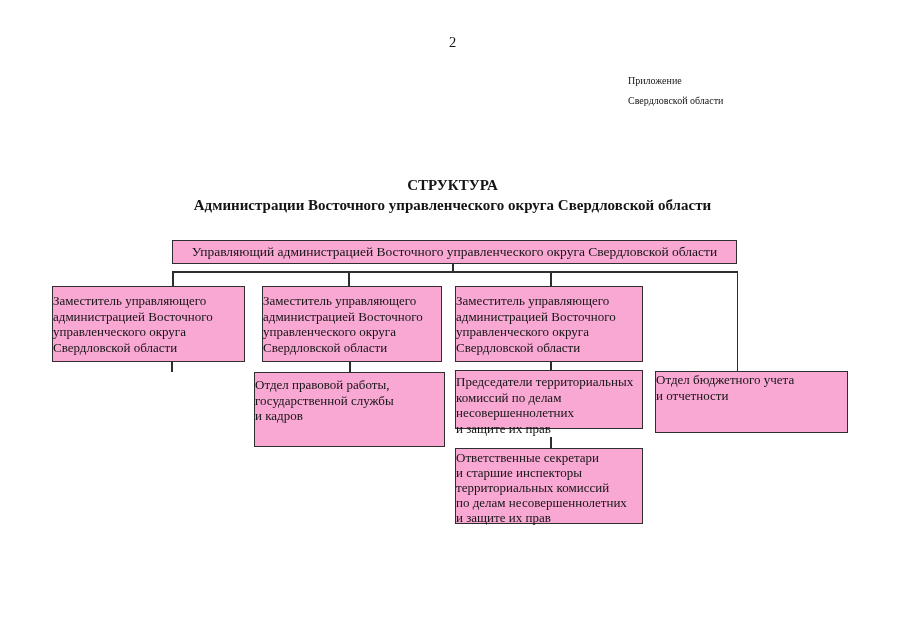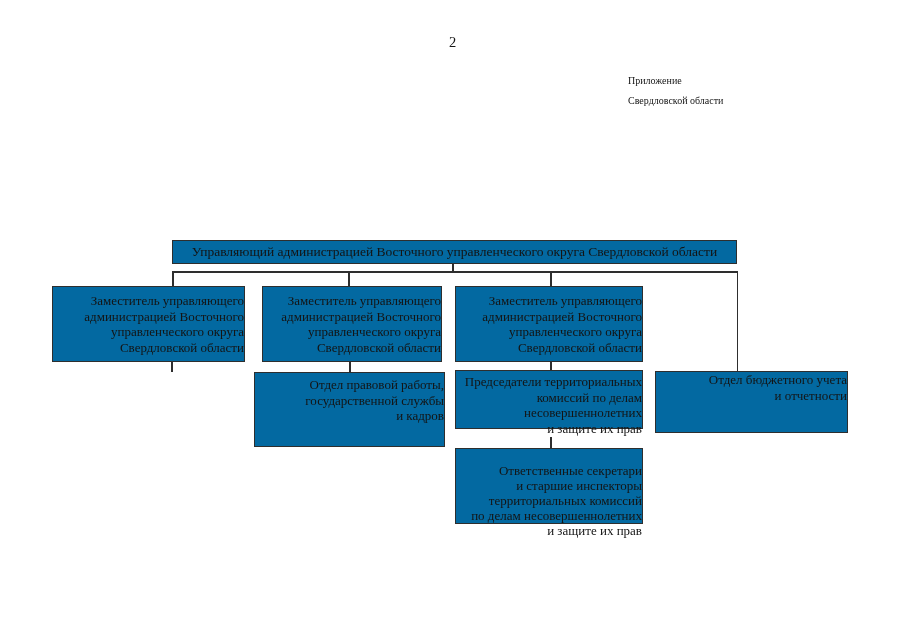--- a/index.html
+++ b/index.html
@@ -30,56 +30,60 @@
   .fill-date{min-width:82px;padding:0 12px;margin-left:3px;margin-right:7px;}
   .fill-no{min-width:52px;padding:0 10px 0 12px;margin-left:3px;padding-right:28px;text-align:left;}
   .doc-title{
     position:absolute;top:175px;left:0;width:905px;
     text-align:center;font-weight:bold;font-size:15px;line-height:20px;
   }
   
   .obox{
     position:absolute;
     border:1.5px solid #2e2e2e;
-    background:#0369a1;
+    background:#f9a8d4;
     box-sizing:border-box;
     font-size:13px;line-height:15.5px;
-    text-align:right;
+    text-align:left;
     white-space:pre-line;
   }
   .obox-head{
     left:172px;top:240px;width:565px;height:24px;
     display:flex;align-items:center;justify-content:center;
     white-space:nowrap;font-size:13.5px;
   }
   .obox-dep{top:286px;height:76px;padding-top:6px;}
   .obox-dep1{left:52px;width:193px;}
   .obox-dep2{left:262px;width:180px;}
   .obox-dep3{left:455px;width:188px;}
   .obox-social{left:53px;top:372px;width:190px;height:64px;padding:4px 2px 0 2px;}
   .obox-legal{left:254px;top:372px;width:191px;height:75px;padding-top:4px;}
   .obox-chairs{left:455px;top:370px;width:188px;height:59px;padding-top:3px;}
   .obox-budget{left:655px;top:371px;width:193px;height:62px;}
-  .obox-secretaries{left:455px;top:448px;width:188px;height:76px;padding-top:14px;line-height:15px;}
+  .obox-secretaries{left:455px;top:448px;width:188px;height:76px;padding-top:1px;line-height:15px;}
   .conn{position:absolute;background:#2e2e2e;}
   .conn-h{height:1.5px;}
   .conn-v{width:1.5px;}
 </style>
 </head>
 <body>
 
 <div id="page">
 
   <div class="page-number">2</div>
 
   <div class="annex">
     <div class="annex-row">Приложение</div>
     <div class="annex-row">Свердловской области</div>
   </div>
 
+  <div class="doc-title">
+    <div>СТРУКТУРА</div>
+    <div>Администрации Восточного управленческого округа Свердловской области</div>
+  </div>
 
   <div class="obox obox-head">Управляющий администрацией Восточного управленческого округа Свердловской области</div>
 
   <div class="obox obox-dep obox-dep1">Заместитель управляющего
 администрацией Восточного
 управленческого округа
 Свердловской области</div>
   <div class="obox obox-dep obox-dep2">Заместитель управляющего
 администрацией Восточного
 управленческого округа

